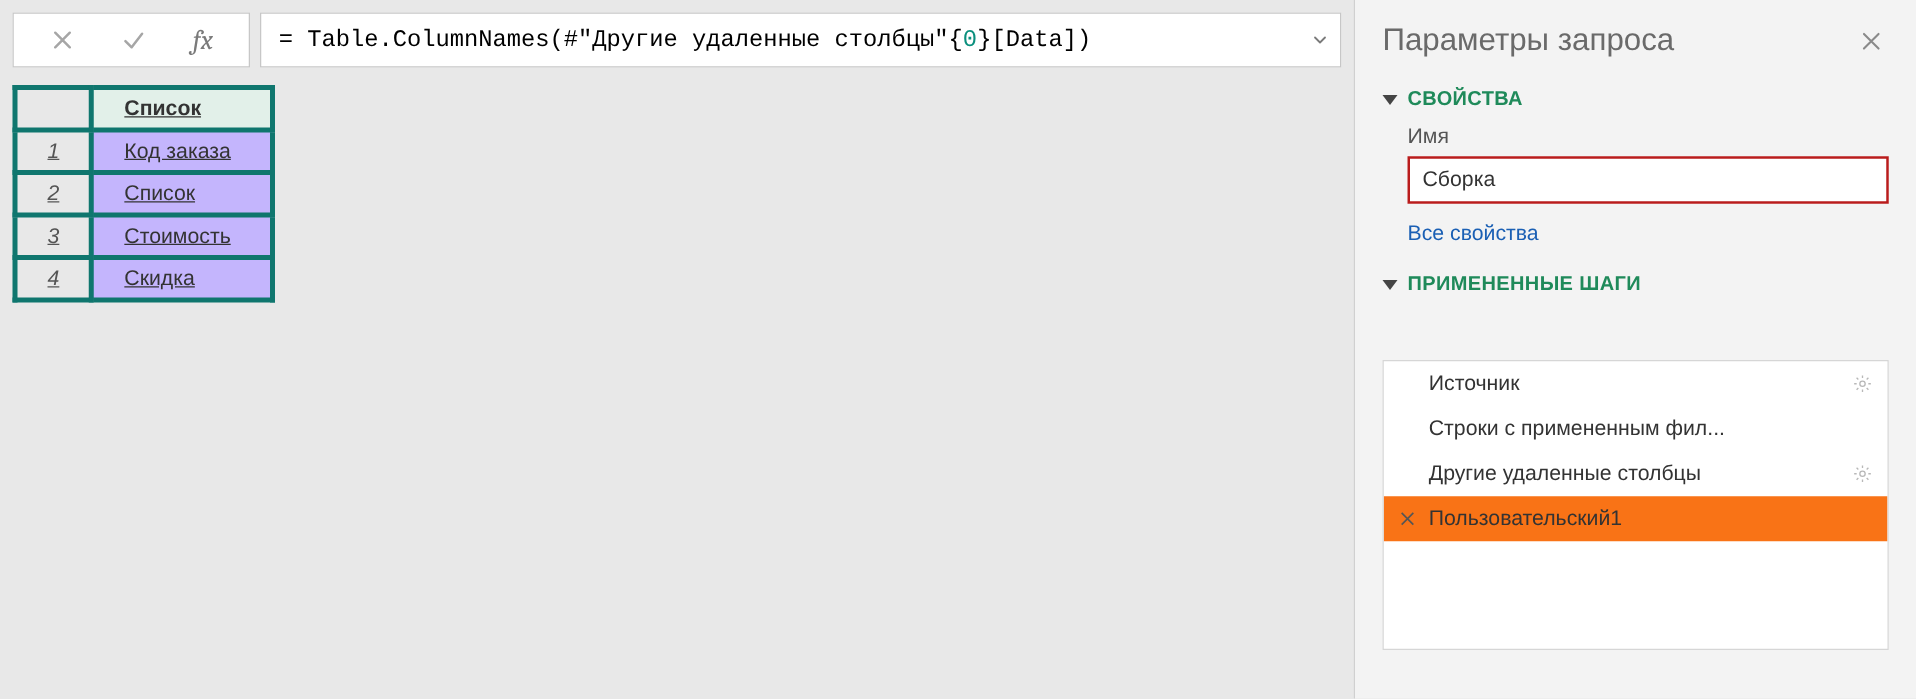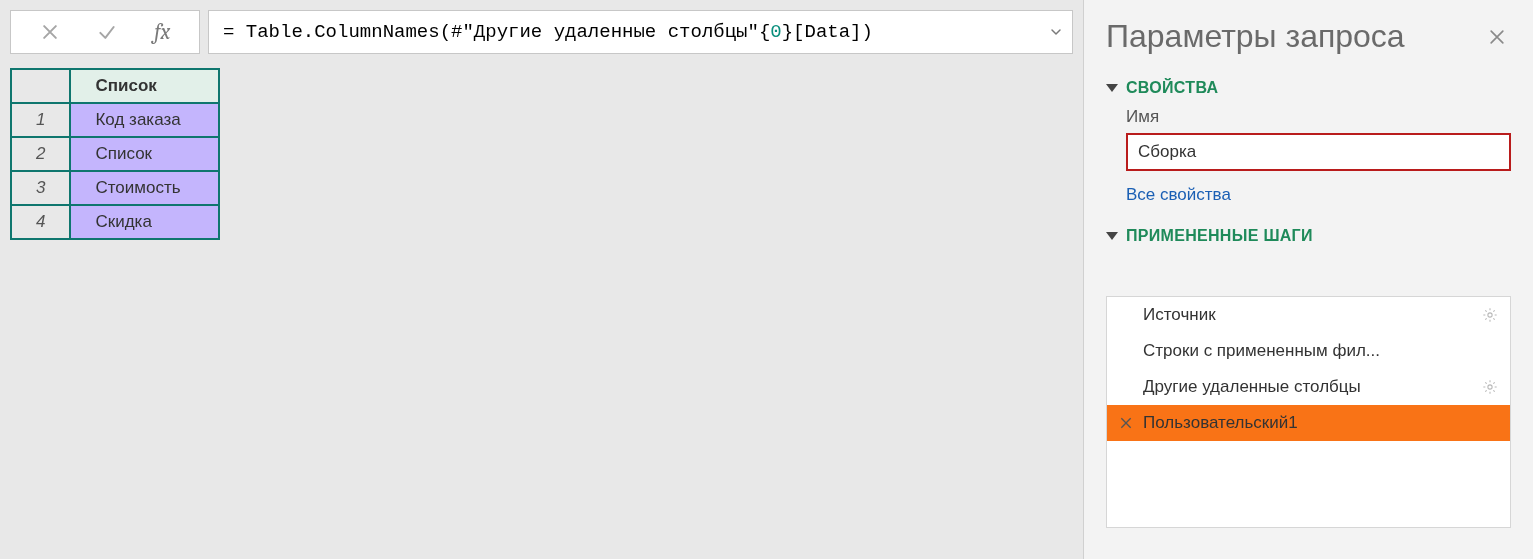--- a/index.html
+++ b/index.html
@@ -70,24 +70,25 @@
       transform: translateY(-50%);
       color: #7a7a7a;
       cursor: pointer;
     }
     .list-table {
       border-collapse: collapse;
       font-size: 17px;
       width: 210px;
     }
     .list-table th, .list-table td {
-      border: 2px solid #0f766e;
+      border: 4px solid #0f766e;
       padding: 5px 24px;
       text-align: left;
       height: 34px;
+      text-decoration: underline;
     }
     .list-table th.corner {
       width: 48px;
       background: #e8e8e8;
     }
     .list-table th.colhead {
       background: #e2f0e9;
       font-weight: 600;
     }
     .list-table td.rownum {
@@ -110,21 +111,21 @@
       flex-direction: column;
       padding: 18px 22px 10px 22px;
     }
     .panel-header {
       display: flex;
       align-items: center;
       justify-content: space-between;
       margin-bottom: 24px;
     }
     .panel-title {
-      font-size: 32px;
+      font-size: 25px;
       font-weight: 400;
       color: #6a6a6a;
     }
     .panel-close {
       color: #8a8a8a;
       font-size: 22px;
       cursor: pointer;
       padding: 4px;
     }
     .section {

